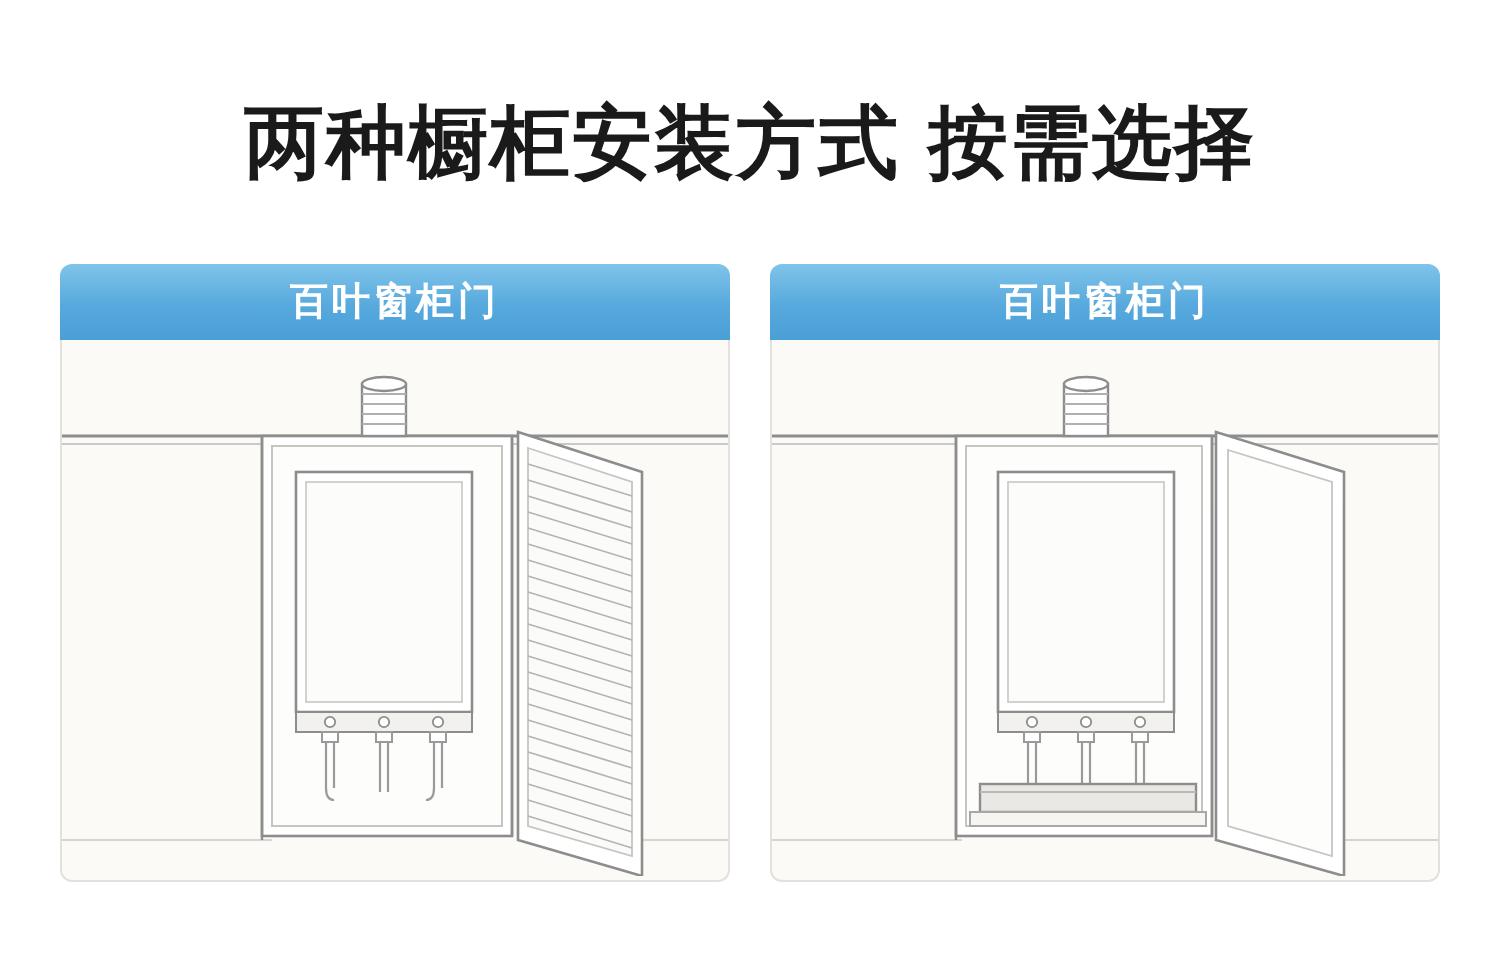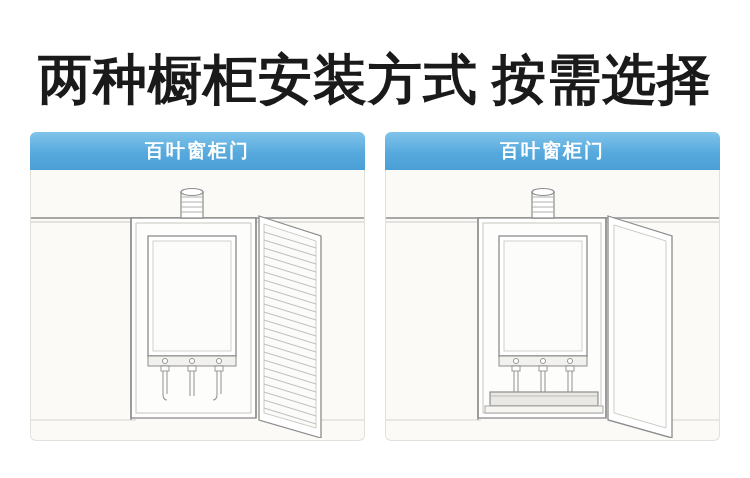--- a/index.html
+++ b/index.html
@@ -18,21 +18,21 @@
     width: 750px;
     height: 478px;
     background: #ffffff;
   }
   .headline {
     position: absolute;
     top: 44px;
     left: 0;
     width: 750px;
     text-align: center;
-    font-size: 54px;
+    font-size: 40px;
     font-weight: bold;
     color: #1a1a1a;
     letter-spacing: 1px;
     white-space: nowrap;
   }
   .headline .part2 {
     margin-left: 14px;
   }
   .panels {
     position: absolute;

